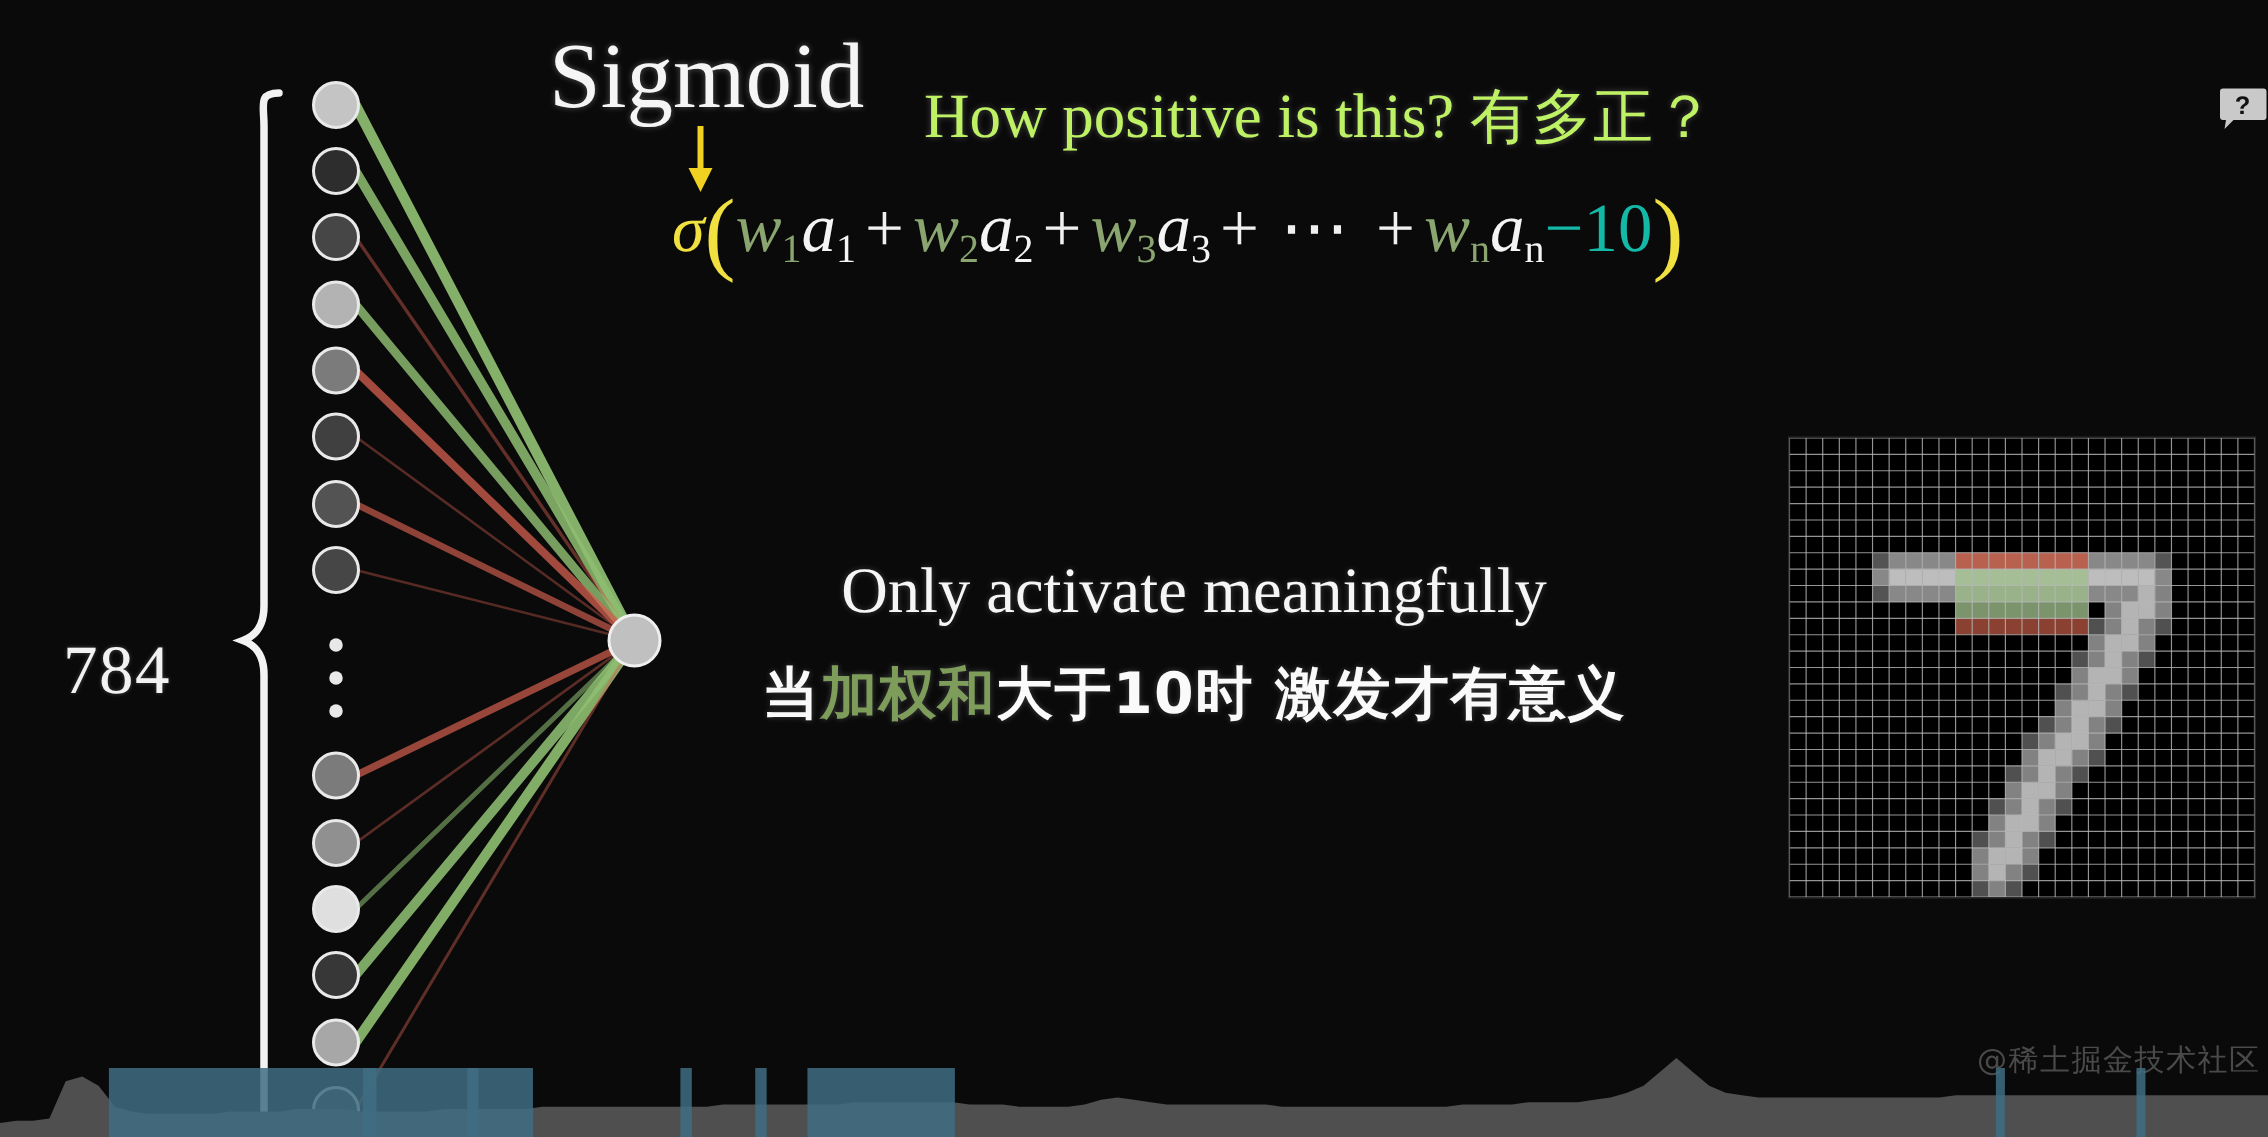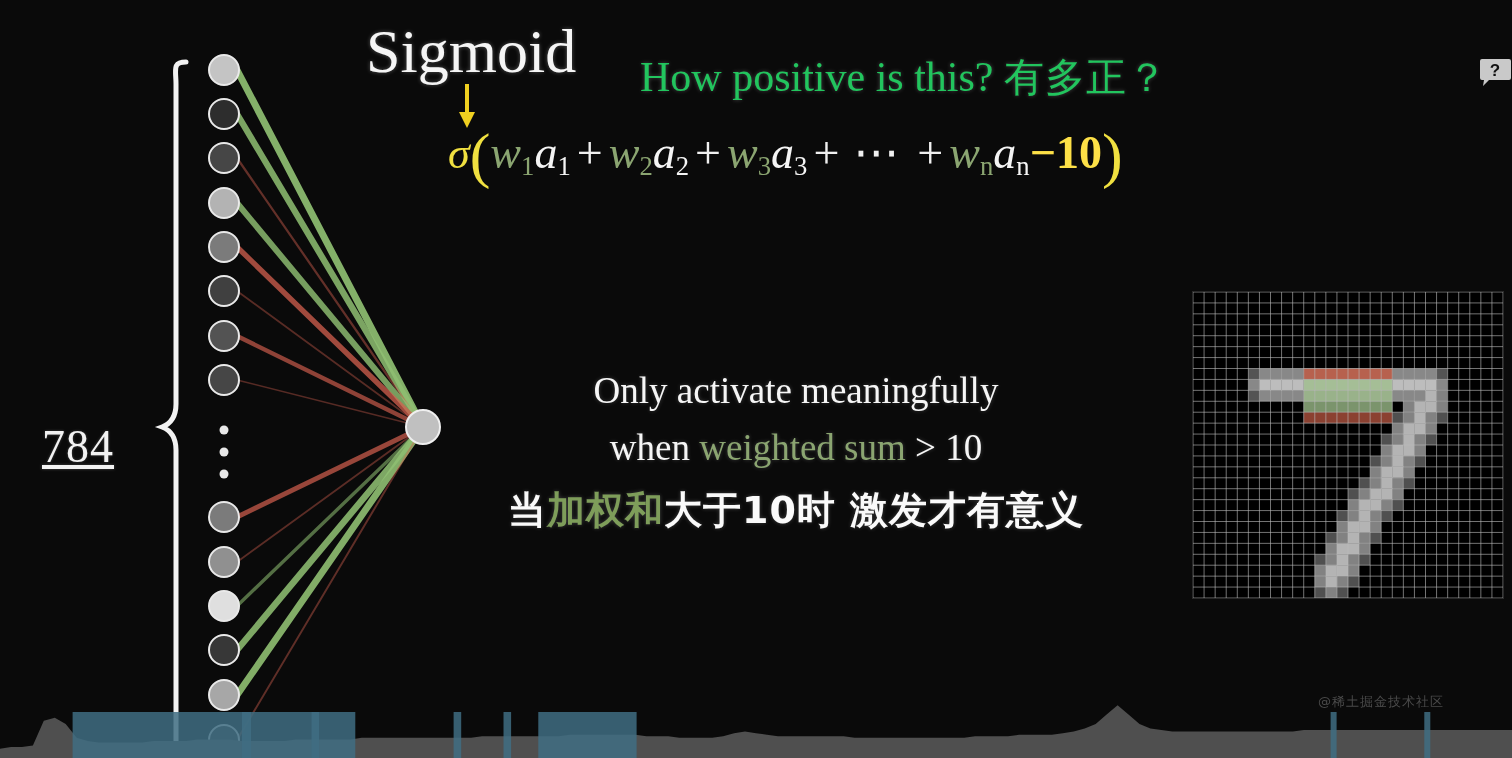--- a/index.html
+++ b/index.html
@@ -27,40 +27,39 @@
 
   
   #count-label {
     position: absolute;
     left: 42px;
     top: 420px;
     font-size: 46px;
     letter-spacing: 1px;
     color: #f2f2f2;
     text-shadow: 0 0 3px rgba(255,255,255,.25);
-    text-decoration: underline;
   }
 
   
   #sigmoid-label {
     position: absolute;
     left: 366px;
     top: 16px;
     font-size: 62px;
     color: #f5f5f5;
     text-shadow: 0 0 4px rgba(255,255,255,.3);
   }
 
   
   #headline {
     position: absolute;
-    left: 640px;
+    left: 616px;
     top: 50px;
     font-size: 42px;
-    color: #22c55e;
+    color: #bef264;
     white-space: nowrap;
     text-shadow: 0 0 4px rgba(255,255,255,.25);
   }
   #headline .cjk {
     font-family: "DejaVu Sans", "Liberation Sans", sans-serif;
     font-size: 40px;
     letter-spacing: 1px;
   }
 
   
@@ -95,33 +94,33 @@
     color: #f0f0f0;
     padding: 0 6px;
   }
   #formula sub {
     font-size: 0.58em;
     font-style: normal;
     vertical-align: -0.28em;
   }
   #formula .wsub { color: #8ba571; }
   #formula .asub { color: #f4f4f4; }
-  #formula .num { color: #fde047; font-weight: bold; }
+  #formula .num { color: #14b8a6; }
   #formula .dots { color: #f0f0f0; letter-spacing: 4px; padding: 0 8px; }
 
   
   #statement {
     position: absolute;
     left: 466px;
     top: 362px;
     width: 660px;
     text-align: center;
   }
   #statement .line1, #statement .line2 {
-    font-size: 37px;
+    font-size: 43px;
     color: #f6f6f6;
     line-height: 1.55;
     white-space: nowrap;
     text-shadow: 0 0 4px rgba(255,255,255,.22);
   }
   #statement .green { color: #8ba571; }
   #statement .line3 {
     font-family: "DejaVu Sans", "Liberation Sans", sans-serif;
     font-size: 38px;
     color: #fafafa;
@@ -157,21 +156,21 @@
     width: 33px;
     height: 30px;
   }
 
   
   #watermark {
     position: absolute;
     left: 1318px;
     top: 693px;
     font-family: "DejaVu Sans", "Liberation Sans", sans-serif;
-    font-size: 13px;
+    font-size: 20px;
     color: #4a4a4a;
     letter-spacing: 1px;
   }
 
   
   #waveform-bar {
     position: absolute;
     left: 0;
     top: 690px;
     width: 1512px;
@@ -248,23 +247,20 @@
     <span>How positive is this?</span>
     <span class="cjk">有多正？</span>
   </div>
 
   <div id="formula">
     <span class="sig">σ</span><span class="paren">(</span><span class="w">w</span><sub class="wsub">1</sub><span class="a">a</span><sub class="asub">1</sub><span class="op">+</span><span class="w">w</span><sub class="wsub">2</sub><span class="a">a</span><sub class="asub">2</sub><span class="op">+</span><span class="w">w</span><sub class="wsub">3</sub><span class="a">a</span><sub class="asub">3</sub><span class="op">+</span><span class="dots">⋯</span><span class="op">+</span><span class="w">w</span><sub class="wsub">n</sub><span class="a">a</span><sub class="asub">n</sub><span class="num">−10</span><span class="paren">)</span>
   </div>
 
   <div id="statement">
     <div class="line1">Only activate meaningfully</div>
-    <div class="line2">
-      <span>when </span><span class="green">weighted sum</span><span> &gt; 10</span>
-    </div>
     <div class="line3">
       <span>当</span><span class="green">加权和</span><span>大于10时 激发才有意义</span>
     </div>
   </div>
 
   <div id="mnist-panel">
     <svg id="mnist-grid" viewBox="0 0 28 28" preserveAspectRatio="none">
         <rect x="0" y="0" width="1" height="1" fill="rgb(0,0,0)"></rect>
         <rect x="1" y="0" width="1" height="1" fill="rgb(0,0,0)"></rect>
         <rect x="2" y="0" width="1" height="1" fill="rgb(0,0,0)"></rect>

